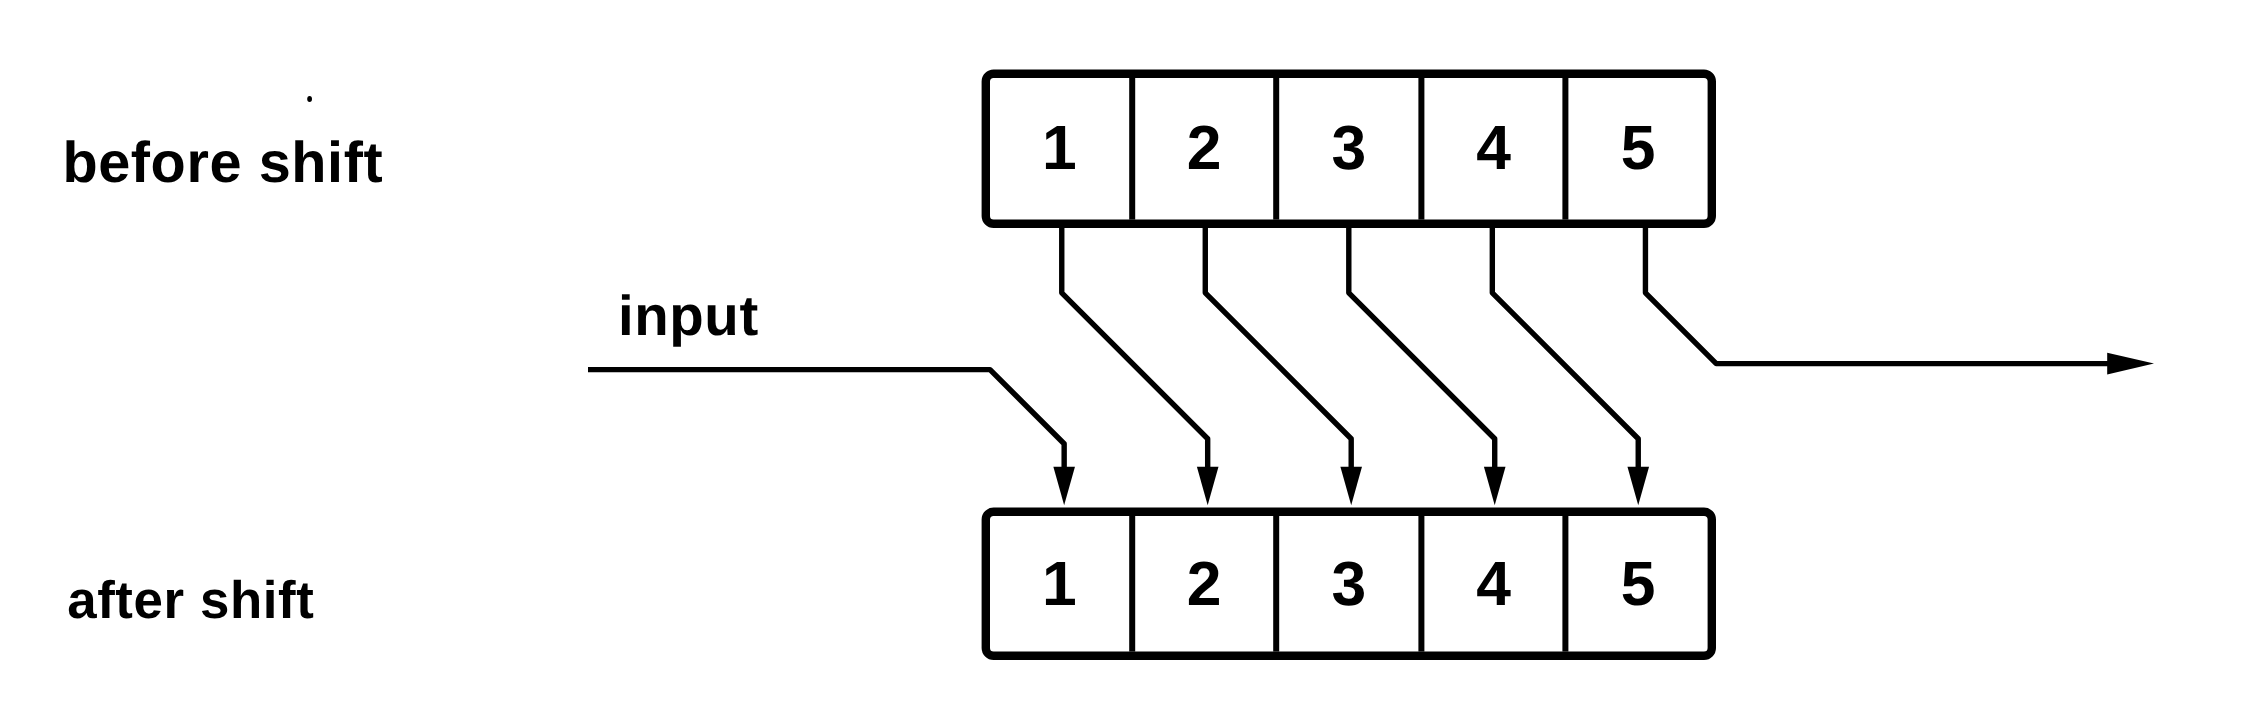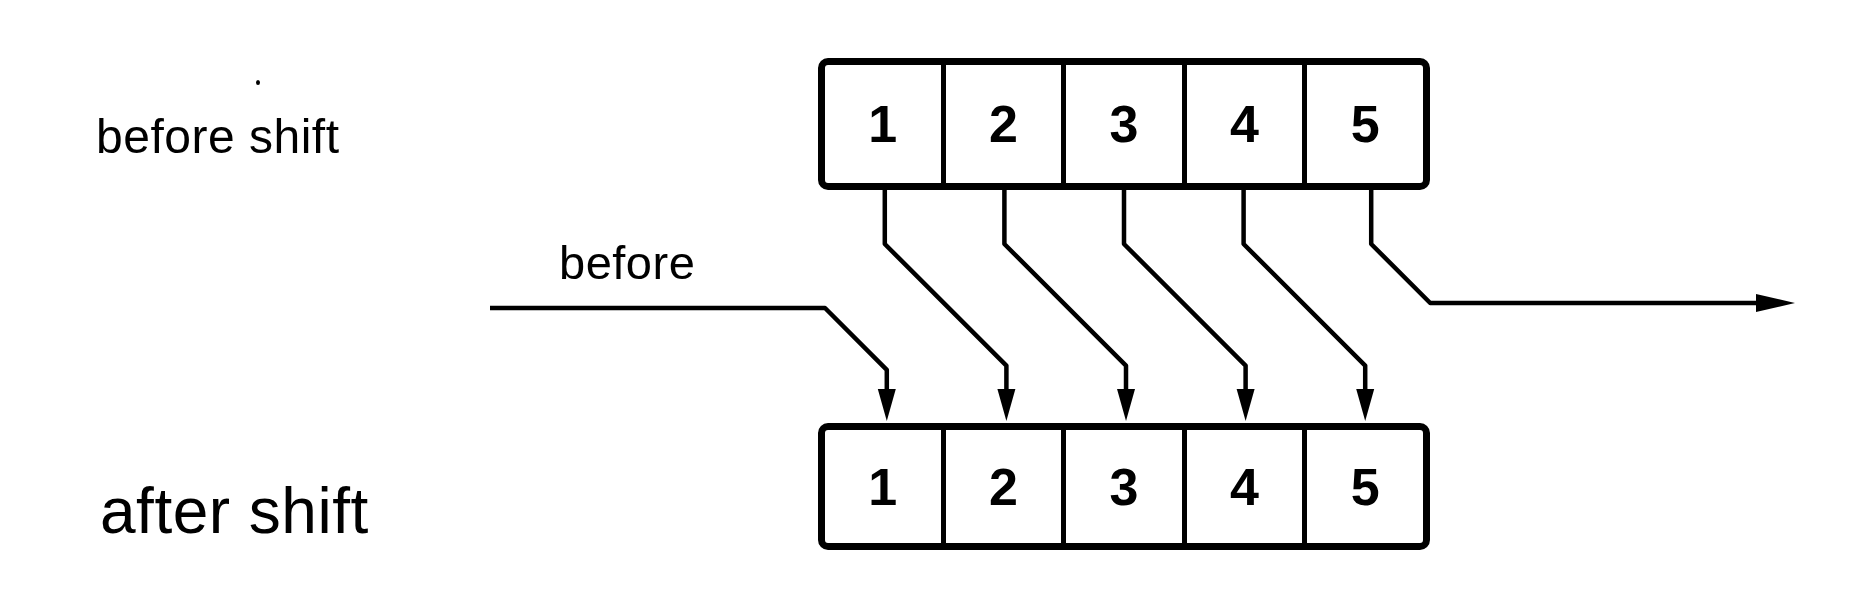--- a/index.html
+++ b/index.html
@@ -1,26 +1,25 @@
 <!DOCTYPE html>
 <html><head>
 <meta charset="utf-8">
 <style>
   html,body{margin:0;padding:0;background:#ffffff;}
   .canvas{
     position:relative;width:1869px;height:605px;background:#ffffff;
     font-family:"Liberation Sans", sans-serif;color:#000;overflow:hidden;
   }
   .fig-label{
-    position:absolute;font-weight:normal;line-height:1.05;white-space:nowrap;
+    position:absolute;font-weight:bold;line-height:1.05;white-space:nowrap;
     letter-spacing:0.5px;
-    margin-left:44px;
   }
   .label-before{left:52px;top:112px;font-size:48px;}
-  .label-after{left:56px;top:478px;font-size:64px;}
+  .label-after{left:56px;top:478px;font-size:44px;}
   .label-input{left:515px;top:238px;font-size:47px;}
   .label-output{left:1586px;top:311px;font-size:47px;}
   .register{
     position:absolute;display:flex;box-sizing:border-box;background:#fff;
     border:7px solid #000;border-radius:10px;
   }
   .register-before{left:818px;top:58px;width:612px;height:132px;}
   .register-after{left:818px;top:423px;width:612px;height:127px;}
   .cell{
     flex:1;display:flex;align-items:center;justify-content:center;
@@ -36,21 +35,21 @@
 </style>
 </head>
 <body>
 
 <div class="canvas">
 
   <div class="fig-label label-before">before shift</div>
 
   <div class="fig-label label-after">after shift</div>
 
-  <div class="fig-label label-input">before</div>
+  <div class="fig-label label-input">input</div>
 
 
   <div class="register register-before" id="reg-before">
       <div class="cell">
         <span class="digit">1</span>
       </div>
       <div class="cell">
         <span class="digit">2</span>
       </div>
       <div class="cell">

